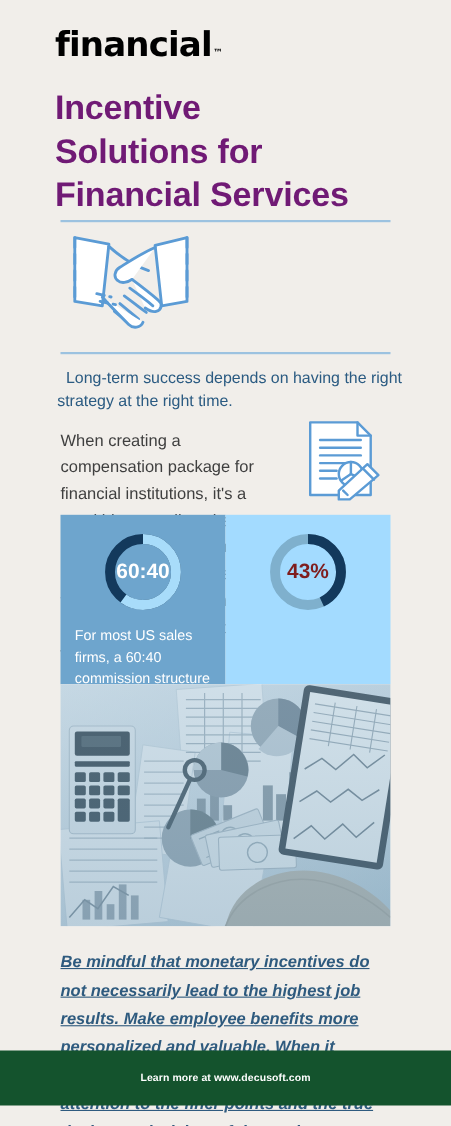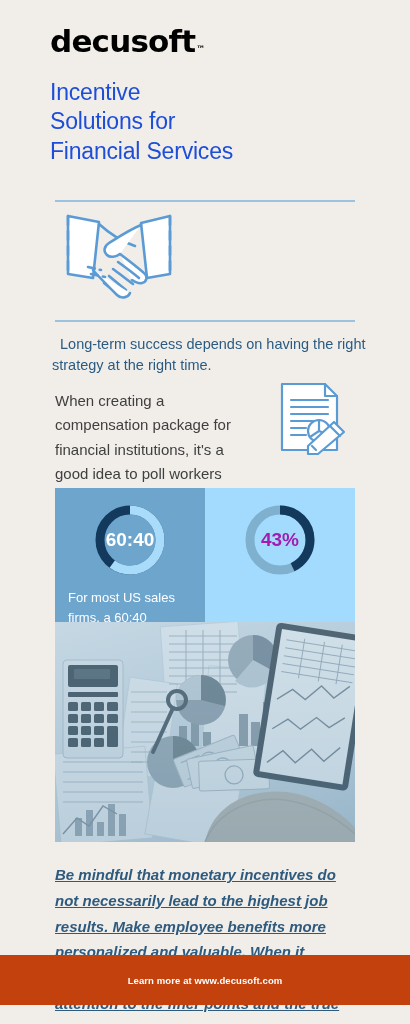--- a/index.html
+++ b/index.html
@@ -42,24 +42,24 @@
     margin-left: 1px;
     margin-bottom: 3px;
   }
 
   
   .title {
     position: absolute;
     left: 50px;
     top: 78px;
     width: 330px;
-    color: #1d4ed8;
-    font-size: 23px;
+    color: #701a75;
+    font-size: 31px;
     line-height: 1.28;
-    font-weight: 400;
+    font-weight: 700;
     letter-spacing: -0.2px;
   }
 
   
   .hr {
     position: absolute;
     left: 55px;
     width: 300px;
     height: 2px;
     background: #9cc2e0;
@@ -122,21 +122,20 @@
   .doc-wrap svg { display: block; }
 
   
   .panels {
     position: absolute;
     left: 55px;
     top: 468px;
     width: 300px;
     height: 154px;
     display: flex;
-    margin-top: 20px;
   }
   .panel {
     flex: 1 1 50%;
     position: relative;
     display: flex;
     flex-direction: column;
     align-items: center;
     padding-top: 13px;
     box-sizing: border-box;
   }
@@ -155,21 +154,21 @@
   .donut .center {
     position: absolute;
     inset: 0;
     display: flex;
     align-items: center;
     justify-content: center;
     font-size: 19px;
     font-weight: 700;
   }
   .panel.left  .donut .center { color: #ffffff; }
-  .panel.right .donut .center { color: #a21caf; }
+  .panel.right .donut .center { color: #7f1d1d; }
 
   .panel-caption {
     margin-top: 9px;
     width: 124px;
     text-align: left;
     font-size: 13px;
     line-height: 1.5;
   }
   .panel.left  .panel-caption { color: #ffffff; }
   .panel.right .panel-caption { color: #333333; }
@@ -200,39 +199,39 @@
     text-decoration: underline;
   }
 
   
   .footer {
     position: absolute;
     left: 0;
     top: 955px;
     width: 410px;
     height: 50px;
-    background: #c2410c;
+    background: #14532d;
     display: flex;
     align-items: center;
     justify-content: center;
   }
   .footer-text {
     color: #ffffff;
     font-size: 9.5px;
     font-weight: 700;
     letter-spacing: 0.1px;
   }
 </style>
 </head>
 <body>
 
 <div class="page">
 
   <div class="logo-row">
-    <span class="logo-word">decusoft</span>
+    <span class="logo-word">financial</span>
     <span class="logo-tm">™</span>
   </div>
 
   <div class="title">
     <div>Incentive</div>
     <div>Solutions for</div>
     <div>Financial Services</div>
   </div>
 
   <div class="hr top"></div>

